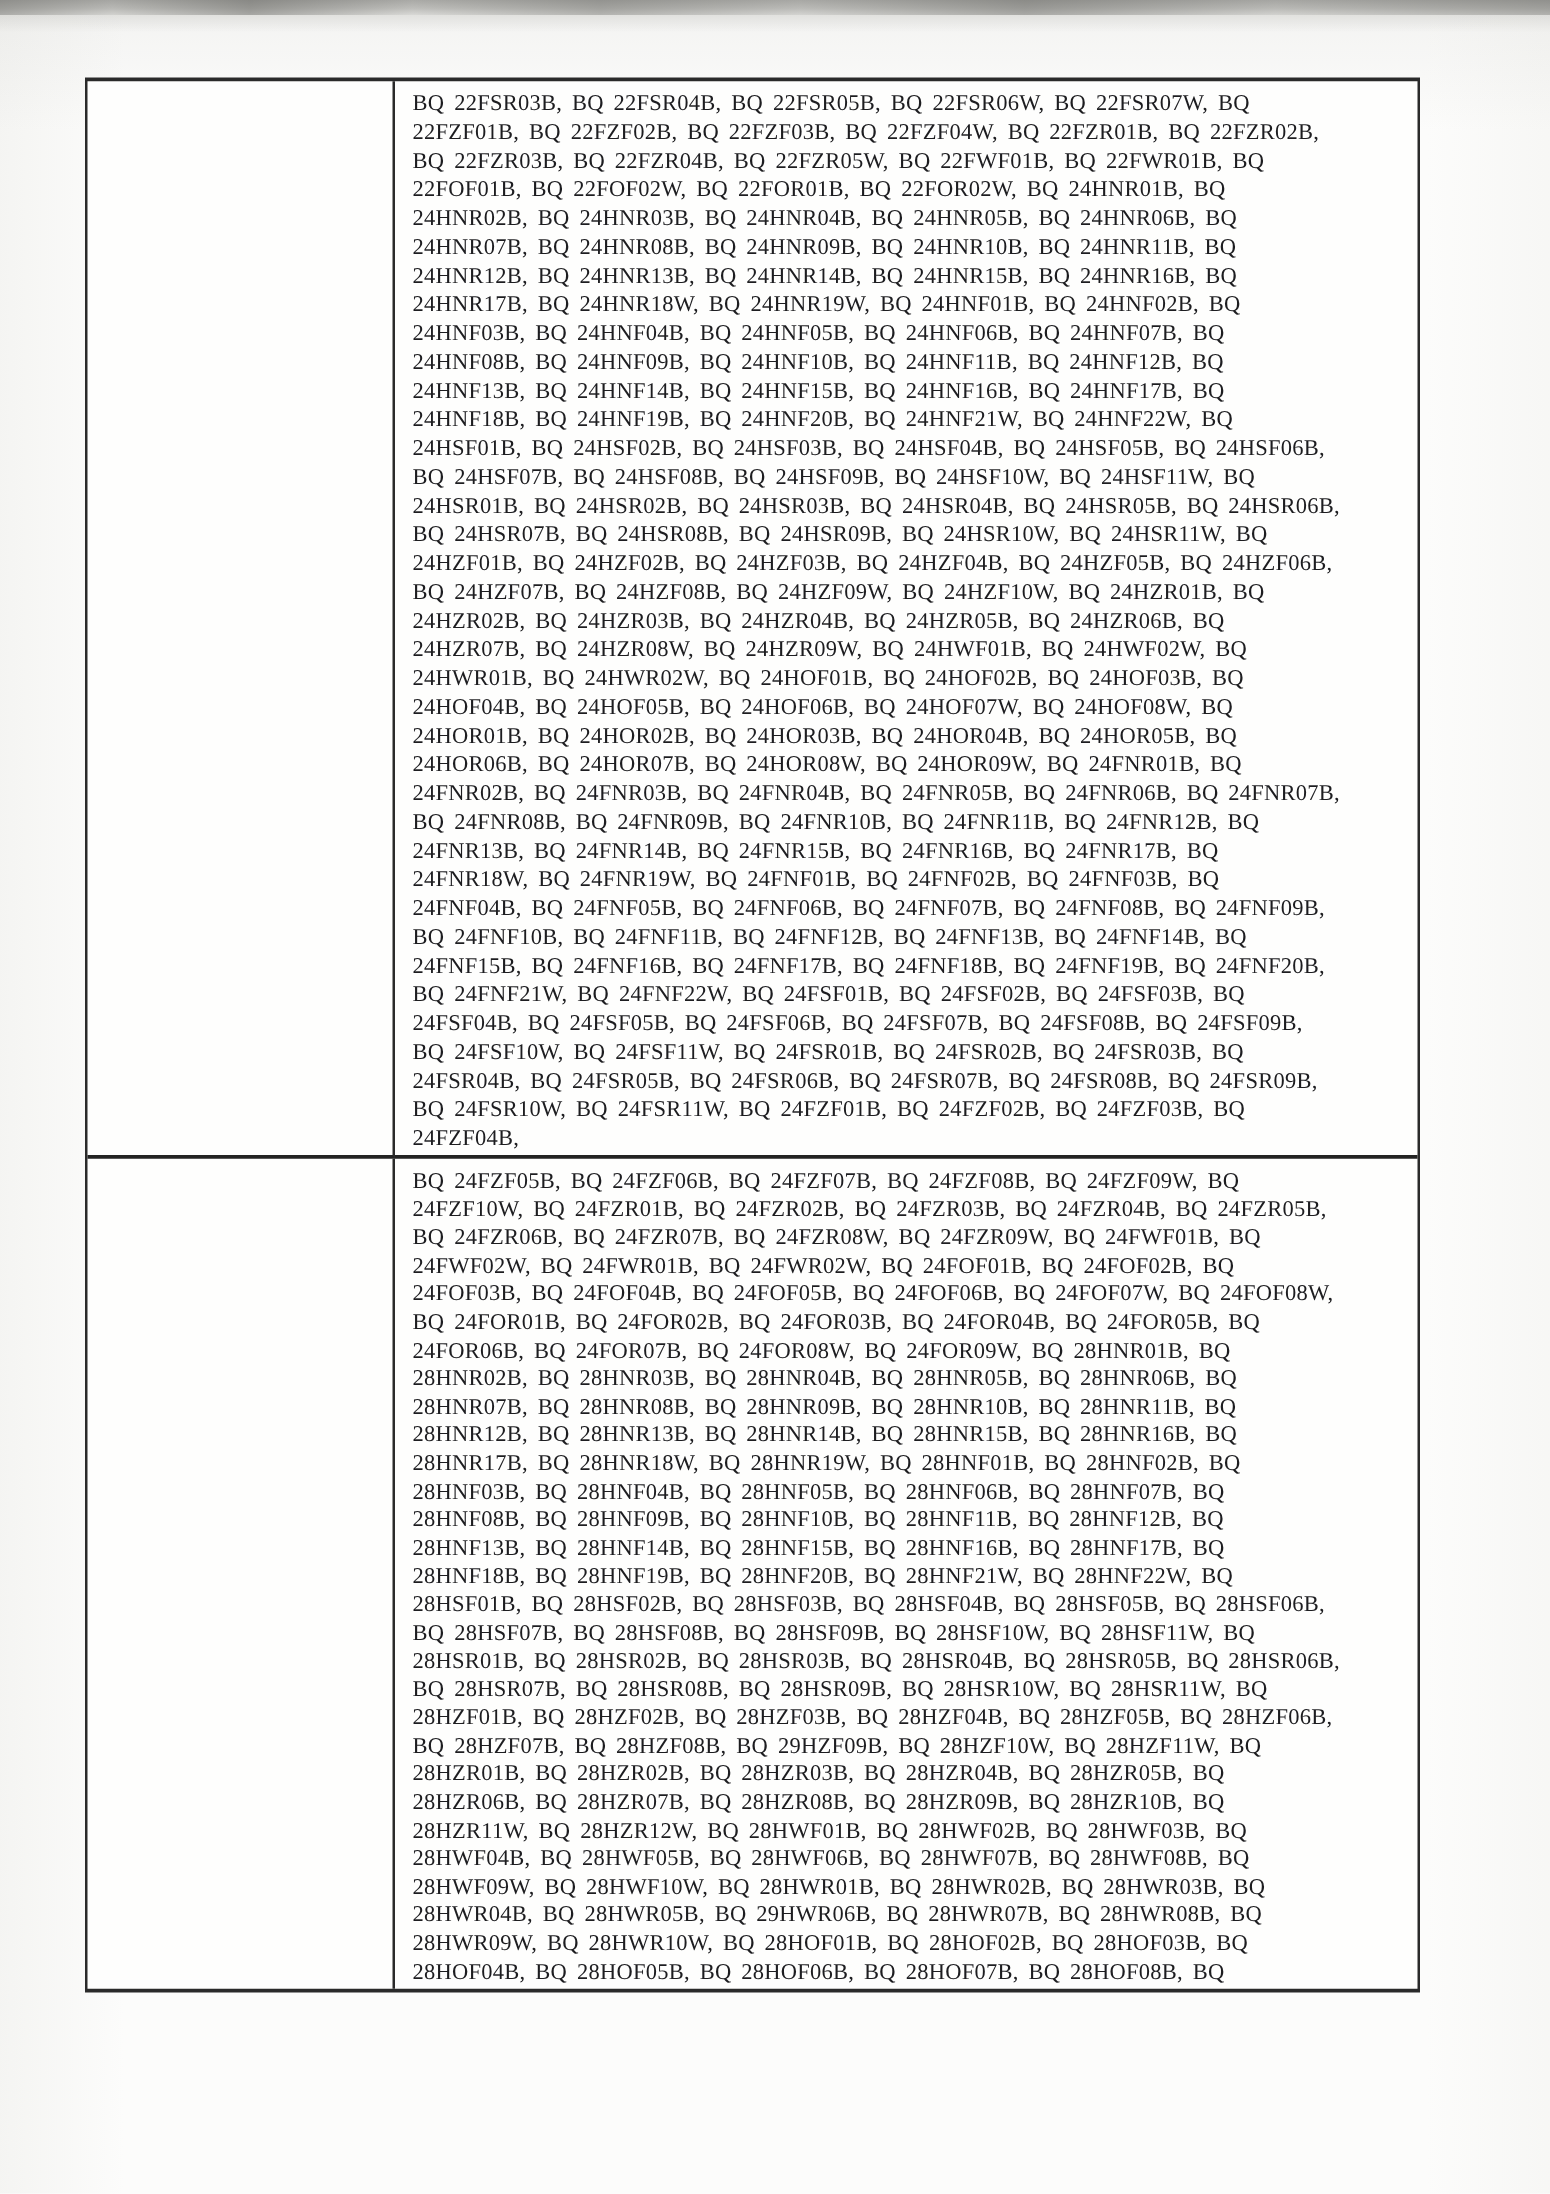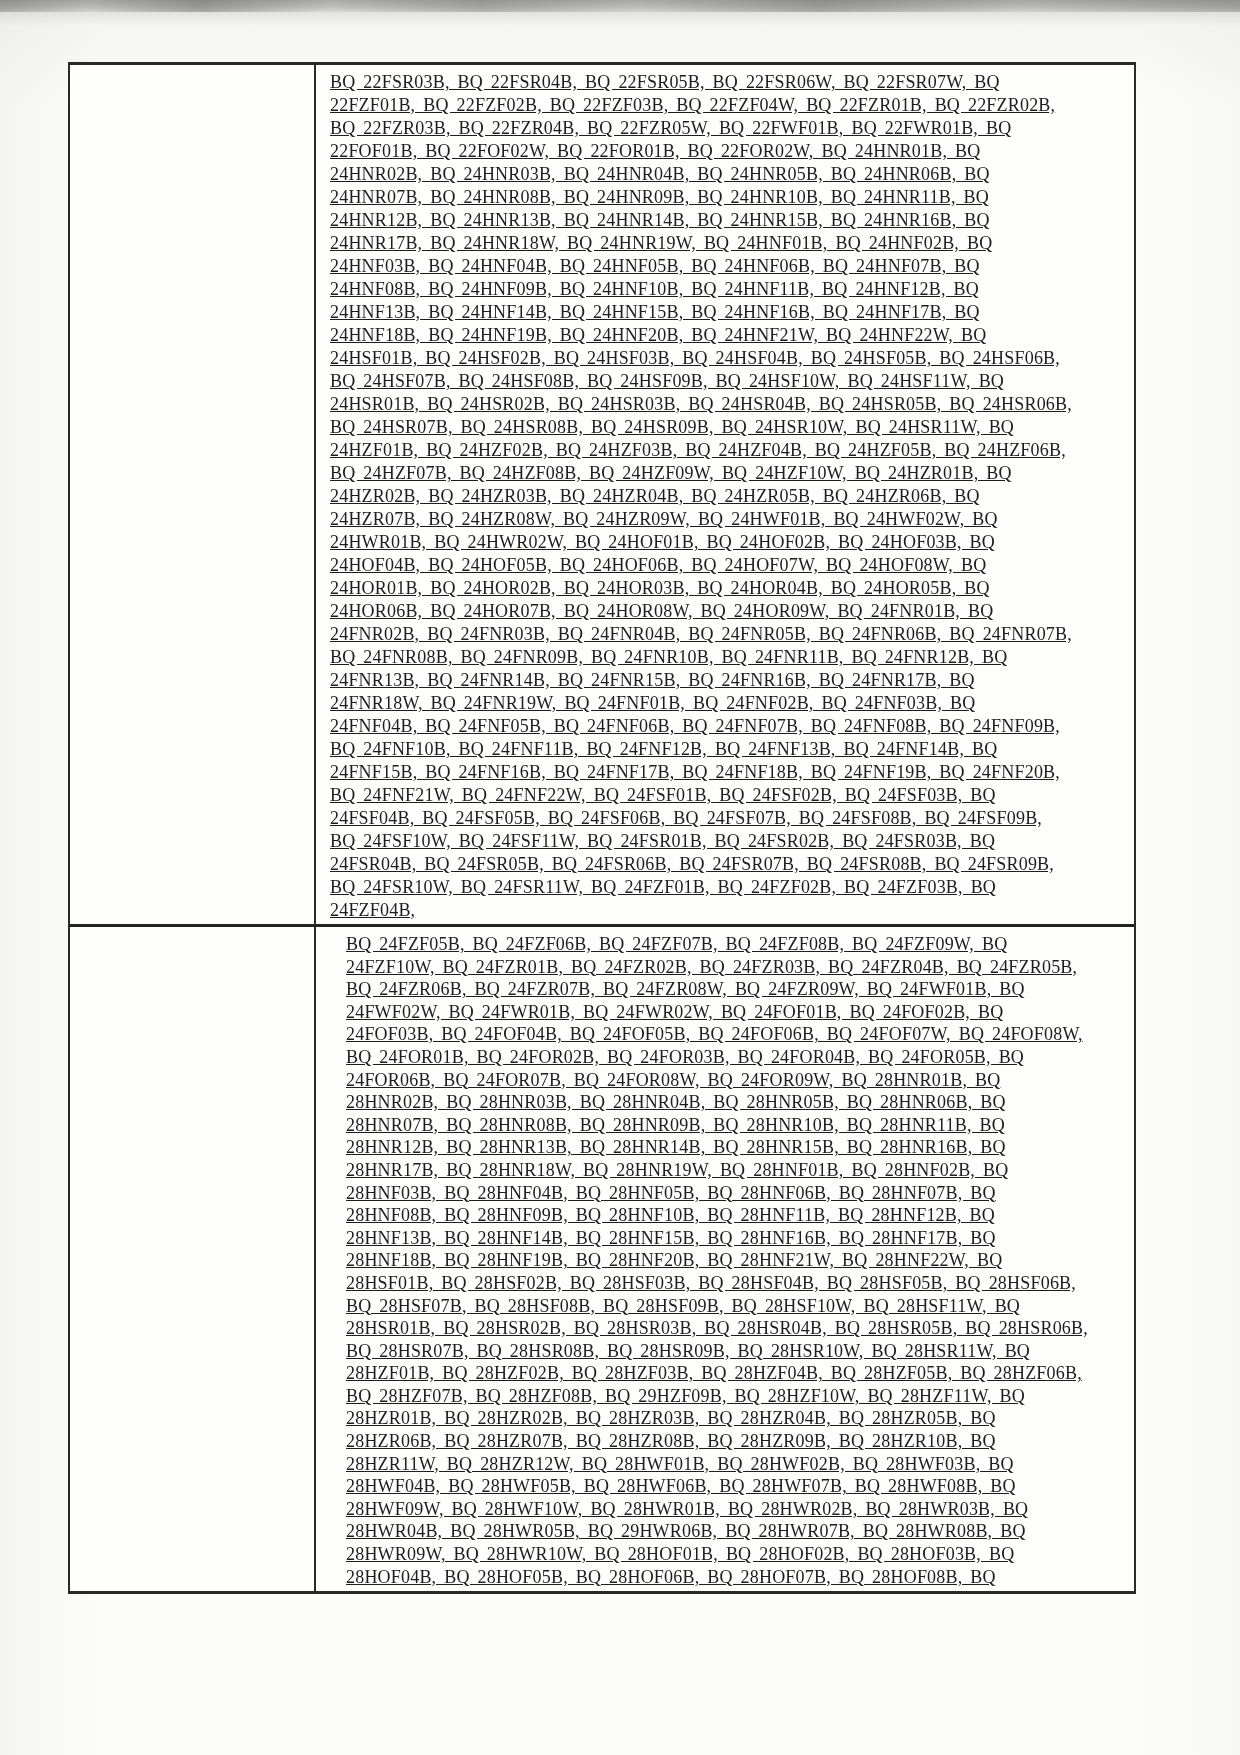--- a/index.html
+++ b/index.html
@@ -71,24 +71,23 @@
   .row1 {
     border-bottom: 3px solid #232323;
   }
   .cell.models {
     padding: 6px 8px 0 14px;
     font-size: 18px;
     color: #1d1d20;
     letter-spacing: 0.2px;
     word-spacing: 3.2px;
     white-space: pre-line;
-    text-decoration: underline;
   }
   .row1.models { line-height: 23px; }
-  .row2.models { line-height: 22.6px; margin-left: 16px; }
+  .row2.models { line-height: 22.6px; }
 </style>
 </head>
 <body>
 
 <div class="page-bg"></div>
 <div class="scan-band"></div>
 <div class="scan-band-fade"></div>
 
 <div class="doc-table">
   <div class="cell left row1"></div>

